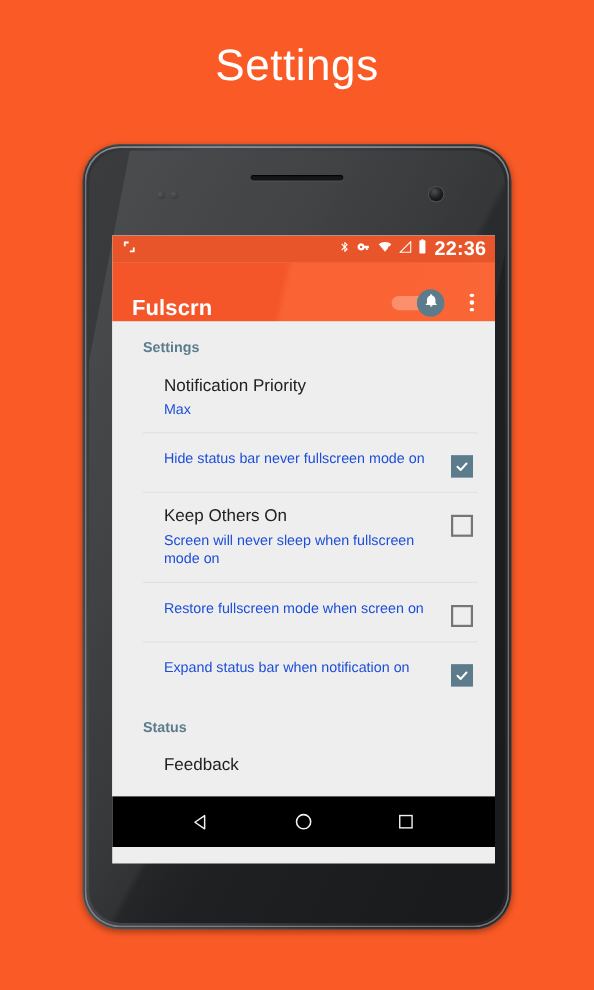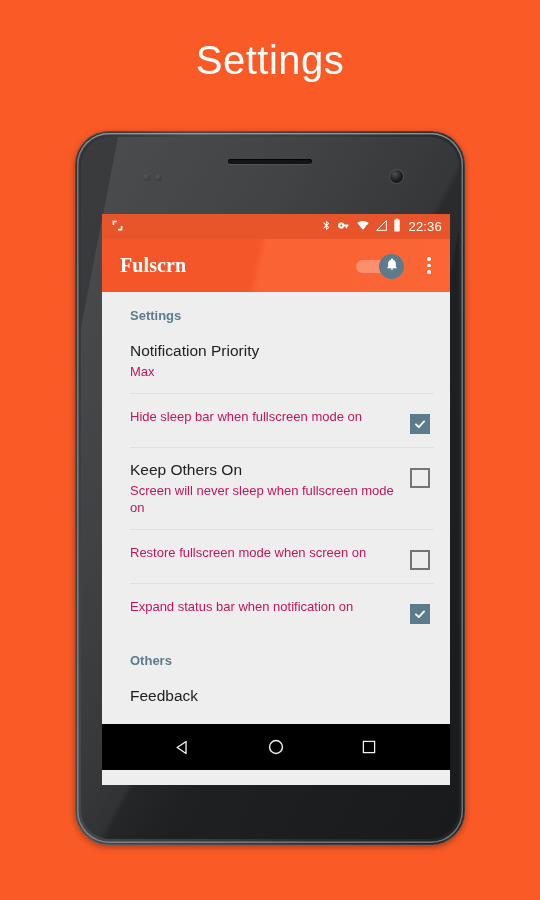--- a/index.html
+++ b/index.html
@@ -130,37 +130,36 @@
     color: #ffffff;
   }
   .sb-left { display: flex; align-items: center; }
   .sb-right {
     margin-left: auto;
     display: flex;
     align-items: center;
     gap: 5px;
   }
   .sb-clock {
-    font-size: 13px;
-    font-weight: normal;
+    font-size: 18px;
+    font-weight: bold;
     letter-spacing: 0.2px;
     margin-left: 2px;
   }
   .ic { display: block; }
 
   
   .toolbar {
     position: relative;
     height: 53px;
     background: linear-gradient(102deg, #f4562a 0%, #f4562a 44%, #fa6334 46%, #fb6636 100%);
     display: flex;
-    align-items: center;
+    align-items: flex-end;
     padding: 0 6px 0 18px;
     box-sizing: border-box;
-    font-family: Liberation Serif, serif;
   }
   .toolbar-title {
     color: #ffffff;
     font-size: 20px;
     font-weight: bold;
     letter-spacing: 0.1px;
   }
   .toolbar-actions {
     margin-left: auto;
     display: flex;
@@ -224,28 +223,28 @@
     font-size: 13px;
     font-weight: bold;
   }
   .row {
     position: relative;
     display: flex;
     align-items: flex-start;
     padding: 12px 20px 13px 28px;
     box-sizing: border-box;
   }
-  .row-text { flex: 1; padding-right: 10px; }
+  .row-text { flex: 1; padding-right: 10px; margin-left: 19px; }
   .row-title {
     color: #212121;
     font-size: 15.5px;
     line-height: 20px;
   }
   .row-sub {
-    color: #be185d;
+    color: #1d4ed8;
     font-size: 13px;
     line-height: 17px;
     margin-top: 2px;
   }
   .divider {
     height: 1px;
     background: #e0e0e0;
     margin: 0 16px 0 28px;
   }
   .cb {
@@ -371,21 +370,21 @@
         <div class="row">
           <div class="row-text">
             <div class="row-title">Notification Priority</div>
             <div class="row-sub">Max</div>
           </div>
         </div>
         <div class="divider"></div>
 
         <div class="row">
           <div class="row-text">
-            <div class="row-sub">Hide sleep bar when fullscreen mode on</div>
+            <div class="row-sub">Hide status bar never fullscreen mode on</div>
           </div>
           <div class="cb on">
             <svg width="14" height="14" viewBox="0 0 24 24" fill="none" stroke="#ffffff" stroke-width="3.2" stroke-linecap="round" stroke-linejoin="round">
                 <path d="M5 12.5l5 5 9-10"></path>
               </svg>
           </div>
         </div>
         <div class="divider"></div>
 
         <div class="row">
@@ -409,21 +408,21 @@
           <div class="row-text">
             <div class="row-sub">Expand status bar when notification on</div>
           </div>
           <div class="cb on">
             <svg width="14" height="14" viewBox="0 0 24 24" fill="none" stroke="#ffffff" stroke-width="3.2" stroke-linecap="round" stroke-linejoin="round">
                 <path d="M5 12.5l5 5 9-10"></path>
               </svg>
           </div>
         </div>
 
-        <div class="section-header">Others</div>
+        <div class="section-header">Status</div>
 
         <div class="row">
           <div class="row-text">
             <div class="row-title">Feedback</div>
           </div>
         </div>
 
       </div>
 
       <div class="navbar">

